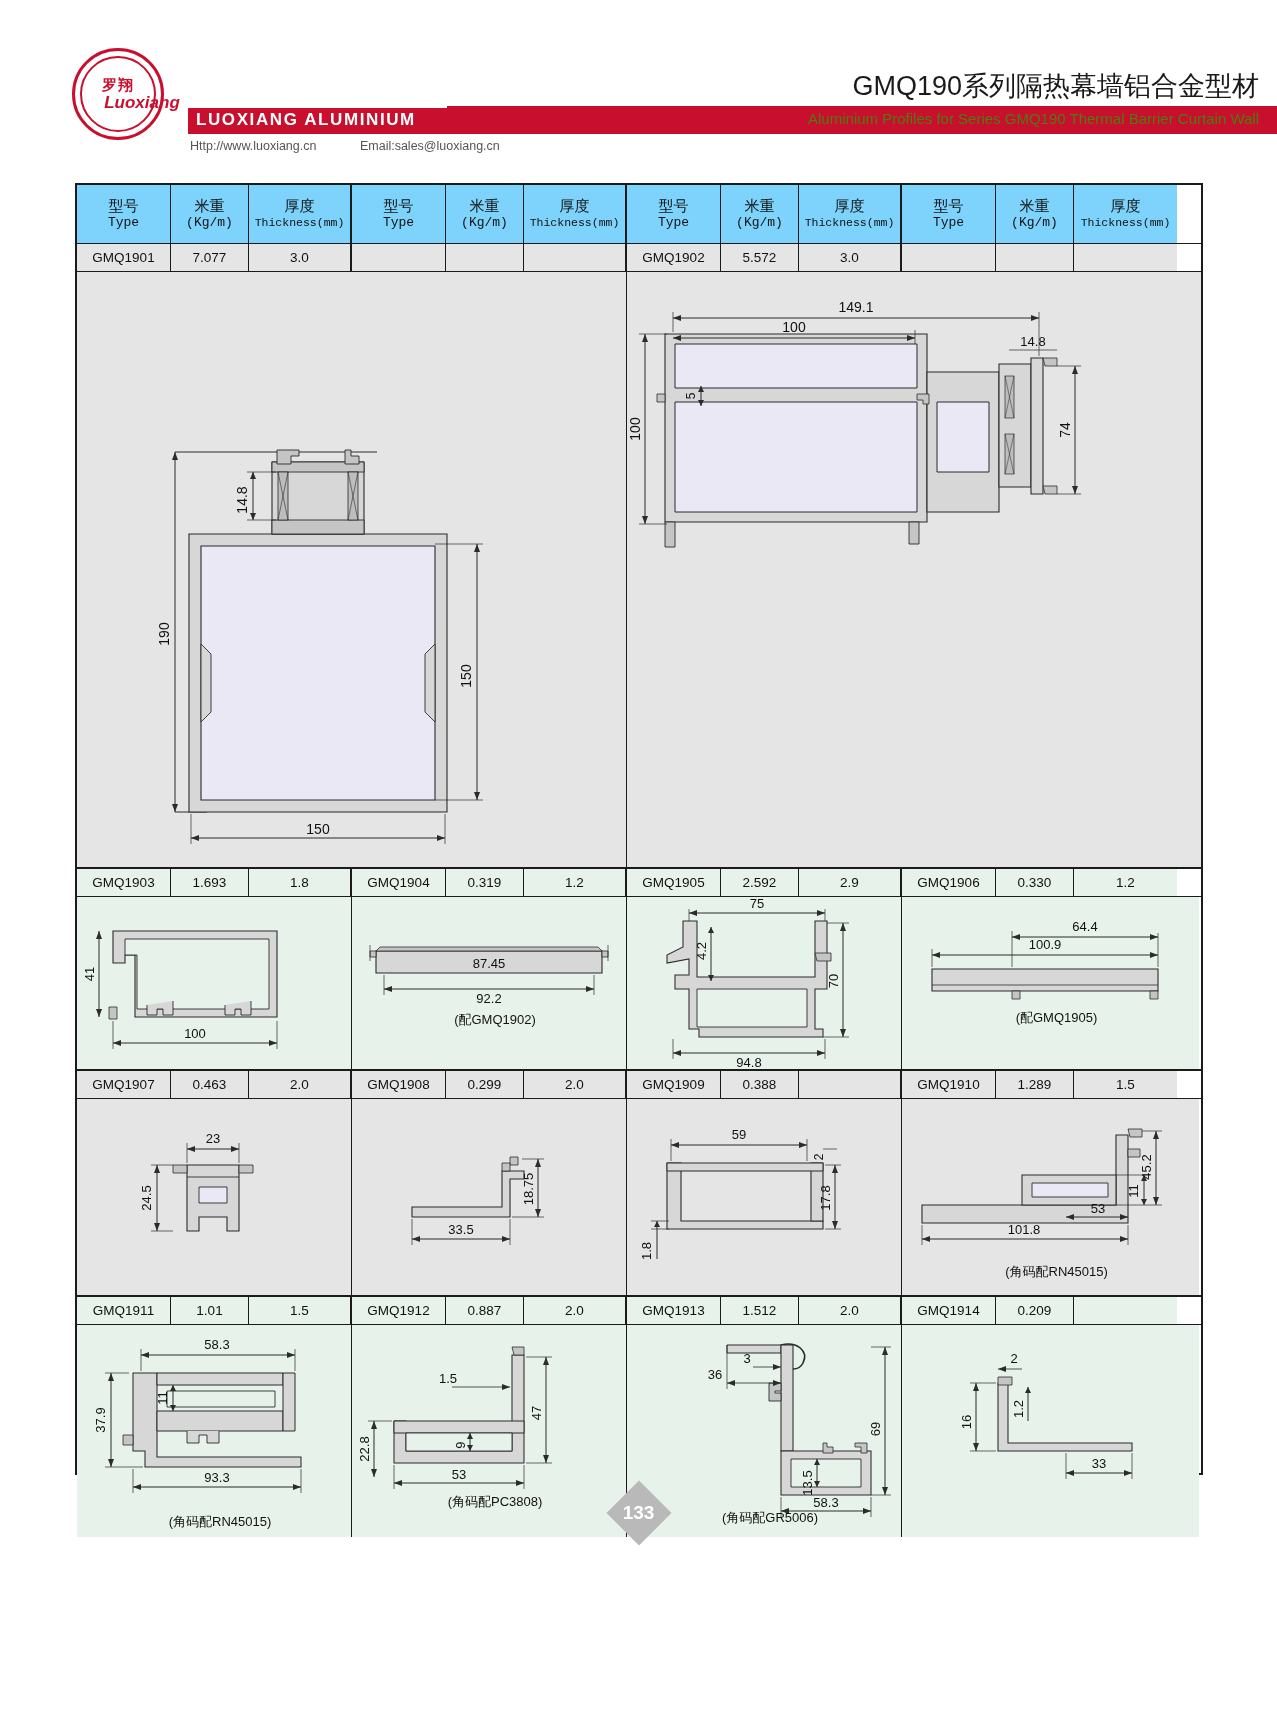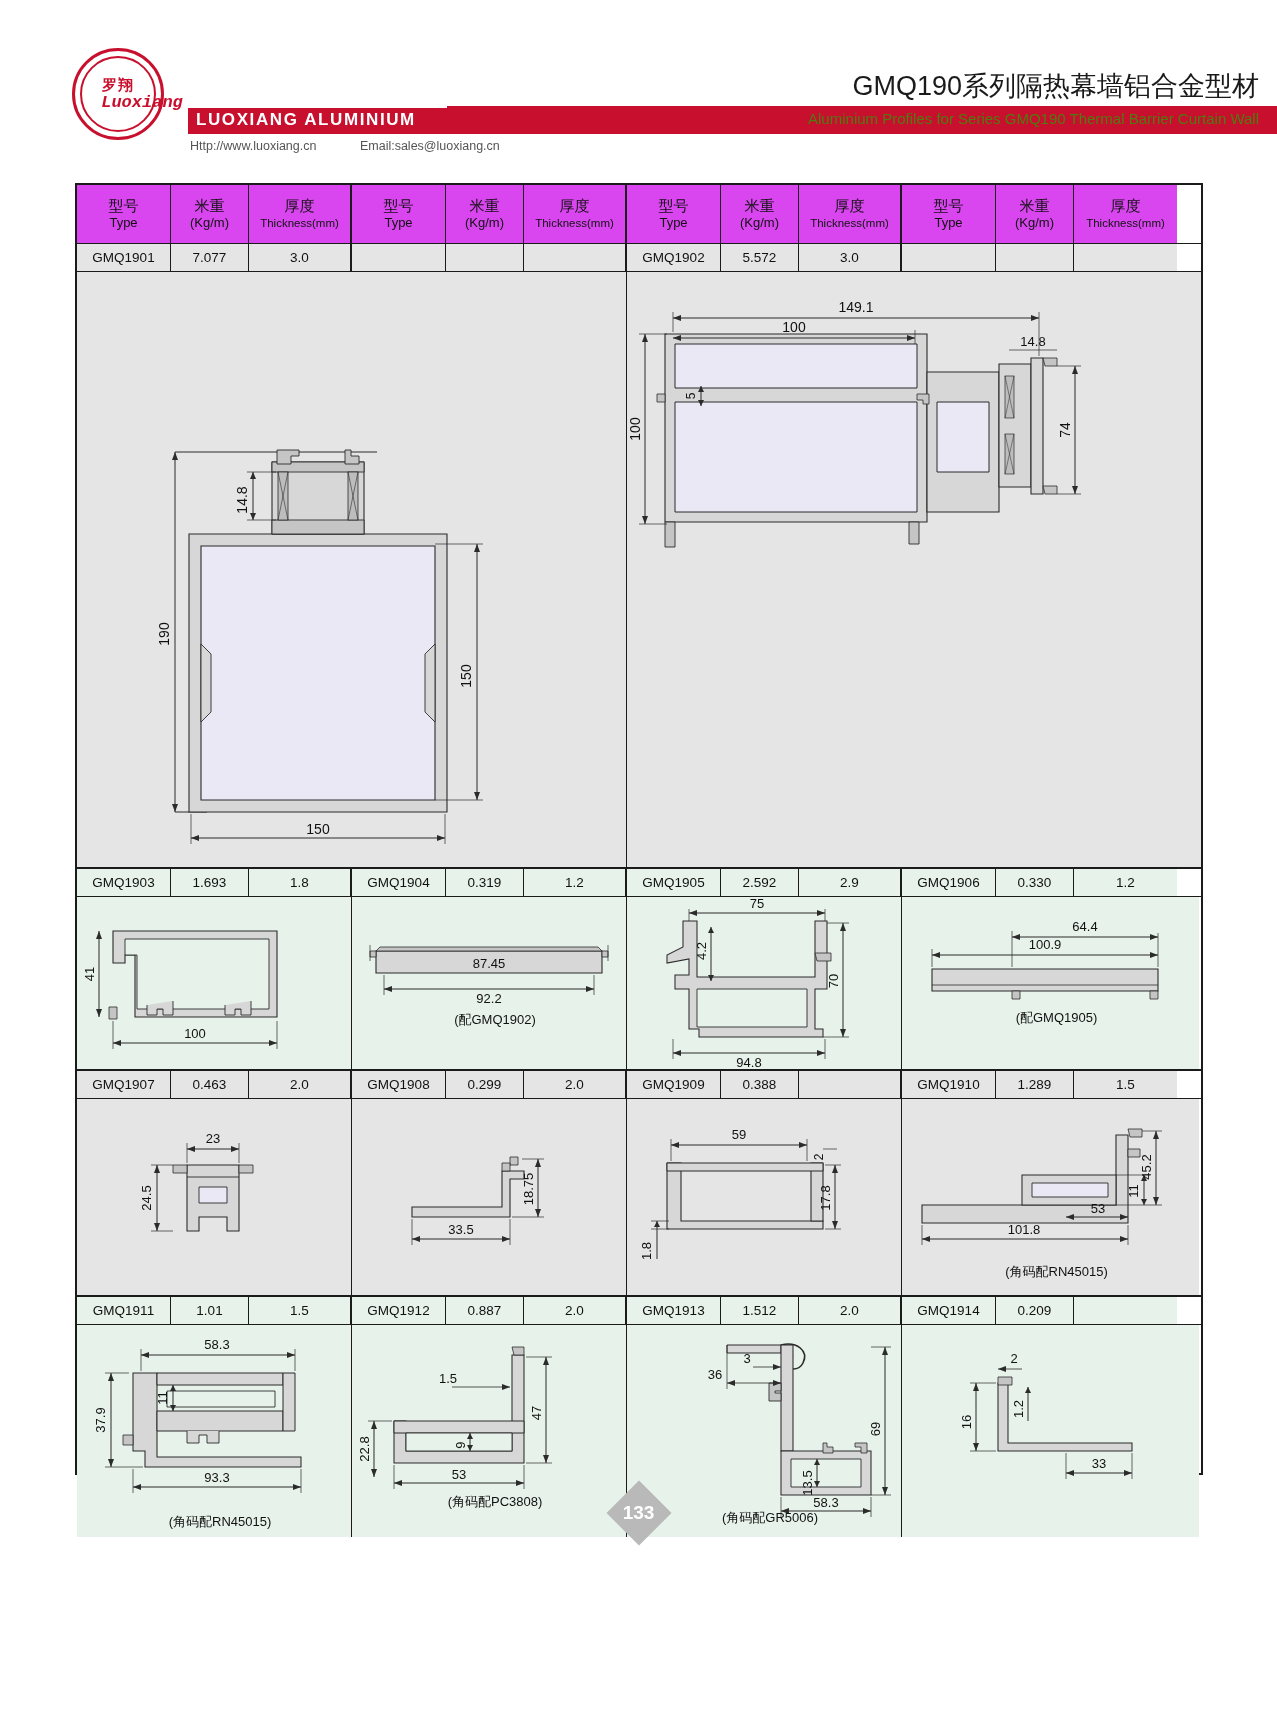--- a/index.html
+++ b/index.html
@@ -18,21 +18,21 @@
     border:3px solid #c8102e;
     box-sizing:border-box;
     display:flex;flex-direction:column;align-items:center;justify-content:center;
   }
   .logo-mark-inner{
     position:absolute;left:5px;top:5px;right:5px;bottom:5px;
     border-radius:50%;border:2px solid #c8102e;box-sizing:border-box;
     display:flex;flex-direction:column;align-items:center;justify-content:center;
   }
   .logo-cn{color:#c8102e;font-size:15px;font-weight:bold;letter-spacing:1px;line-height:1;margin-bottom:2px;}
-  .logo-en{color:#c8102e;font-size:17px;font-style:italic;font-weight:bold;font-family:Liberation Mono, monospace;line-height:1;margin-left:48px;}
+  .logo-en{color:#c8102e;font-size:17px;font-style:italic;font-weight:bold;font-family:Liberation Sans, sans-serif;line-height:1;margin-left:48px;}
   .brand-cn{
     position:absolute;left:188px;top:48px;
     font-size:54px;font-weight:bold;color:#111;
     letter-spacing:8px;line-height:1.05;
     font-family:"DejaVu Sans",sans-serif;
   }
   .brand-bar{
     position:absolute;left:188px;top:108px;width:282px;height:26px;
     background:#c8102e;
   }
@@ -61,27 +61,27 @@
   
   .grid{
     position:absolute;left:75px;top:183px;
     width:1128px;height:1292px;
     border:2px solid #1b1b1b;
     box-sizing:border-box;
   }
   .hdr-row{display:flex;height:58px;border-bottom:1.5px solid #1b1b1b;}
   .hdr-cell{
     border-right:1.5px solid #1b1b1b;
-    background:#d946ef;
+    background:#7dd3fc;
     display:flex;flex-direction:column;align-items:center;justify-content:center;
     box-sizing:border-box;
   }
   .hdr-cell:last-child{border-right:none;}
   .hdr-cn{font-size:15px;color:#111;line-height:1.25;}
-  .hdr-en{font-size:13px;color:#111;line-height:1.25;}
+  .hdr-en{font-size:13px;color:#111;line-height:1.25;font-family:Liberation Mono, monospace;}
   .hdr-en.small{font-size:11.5px;}
 
   .type-row{display:flex;height:27px;border-bottom:1.5px solid #1b1b1b;border-top:1.5px solid #1b1b1b;}
   .type-cell{
     border-right:1.5px solid #1b1b1b;
     display:flex;align-items:center;justify-content:center;
     font-size:13.5px;color:#111;box-sizing:border-box;
   }
   .type-cell:last-child{border-right:none;}
   .pale{background:#e5e5e5;}

